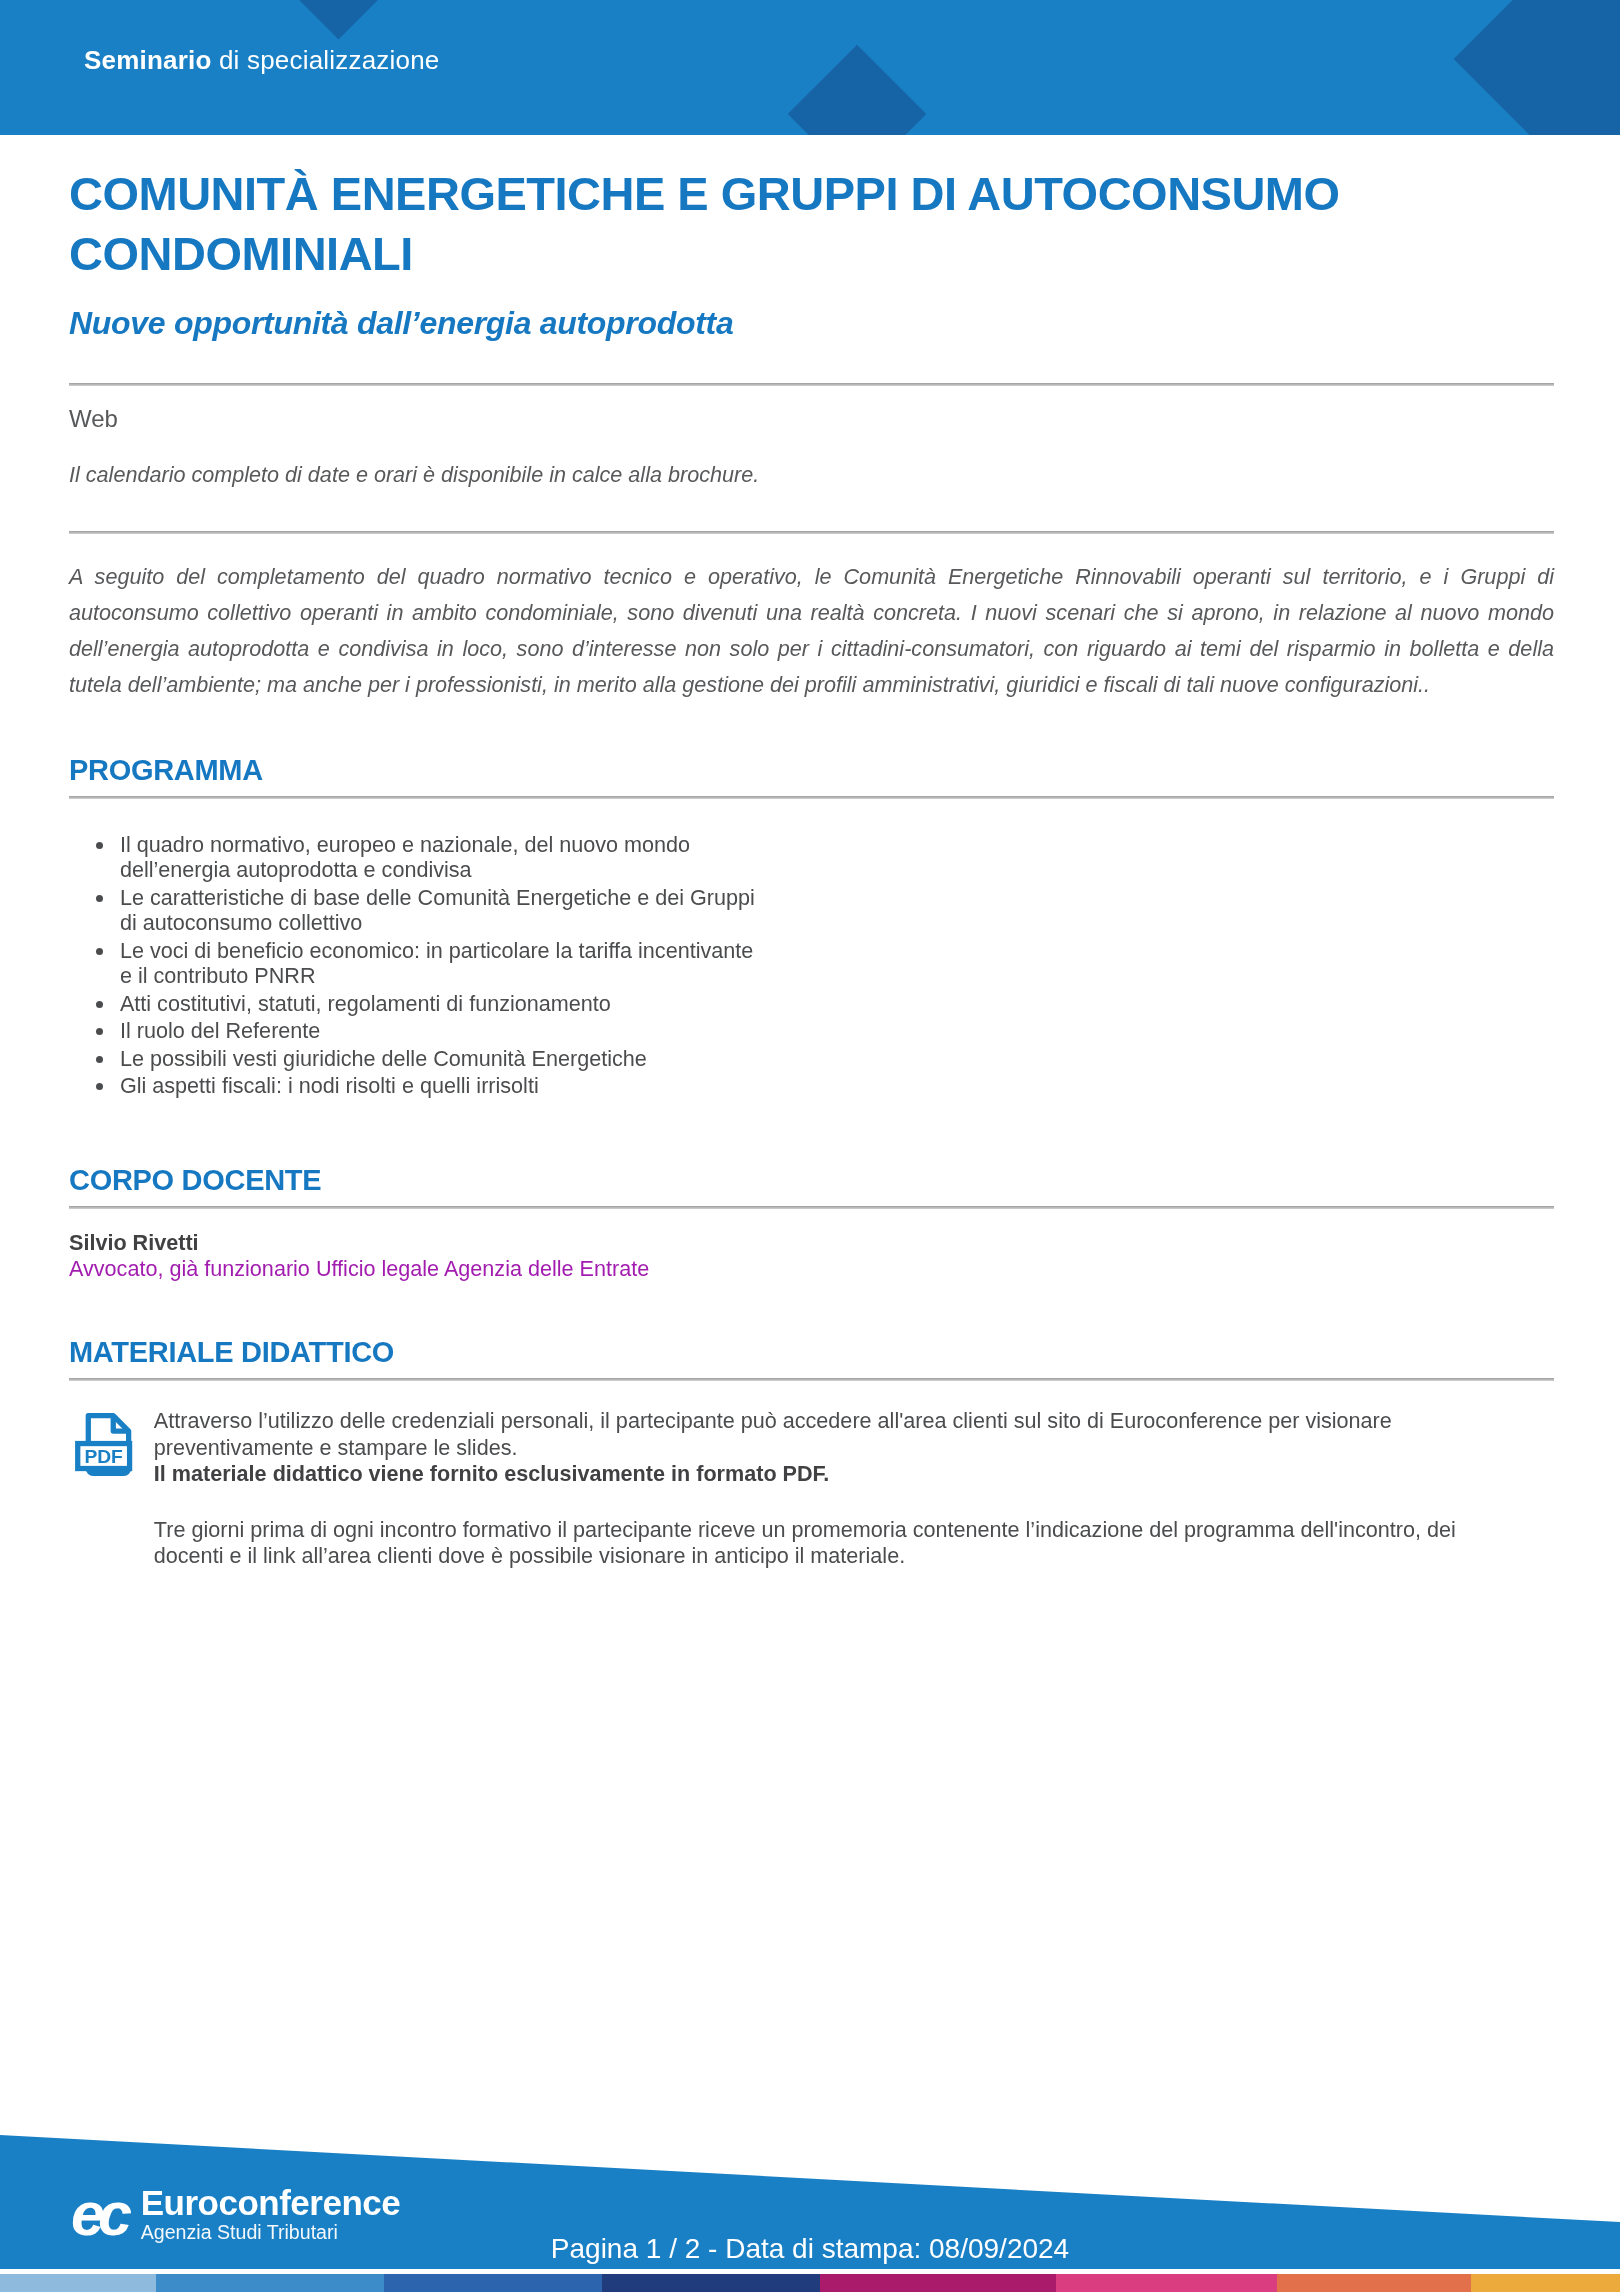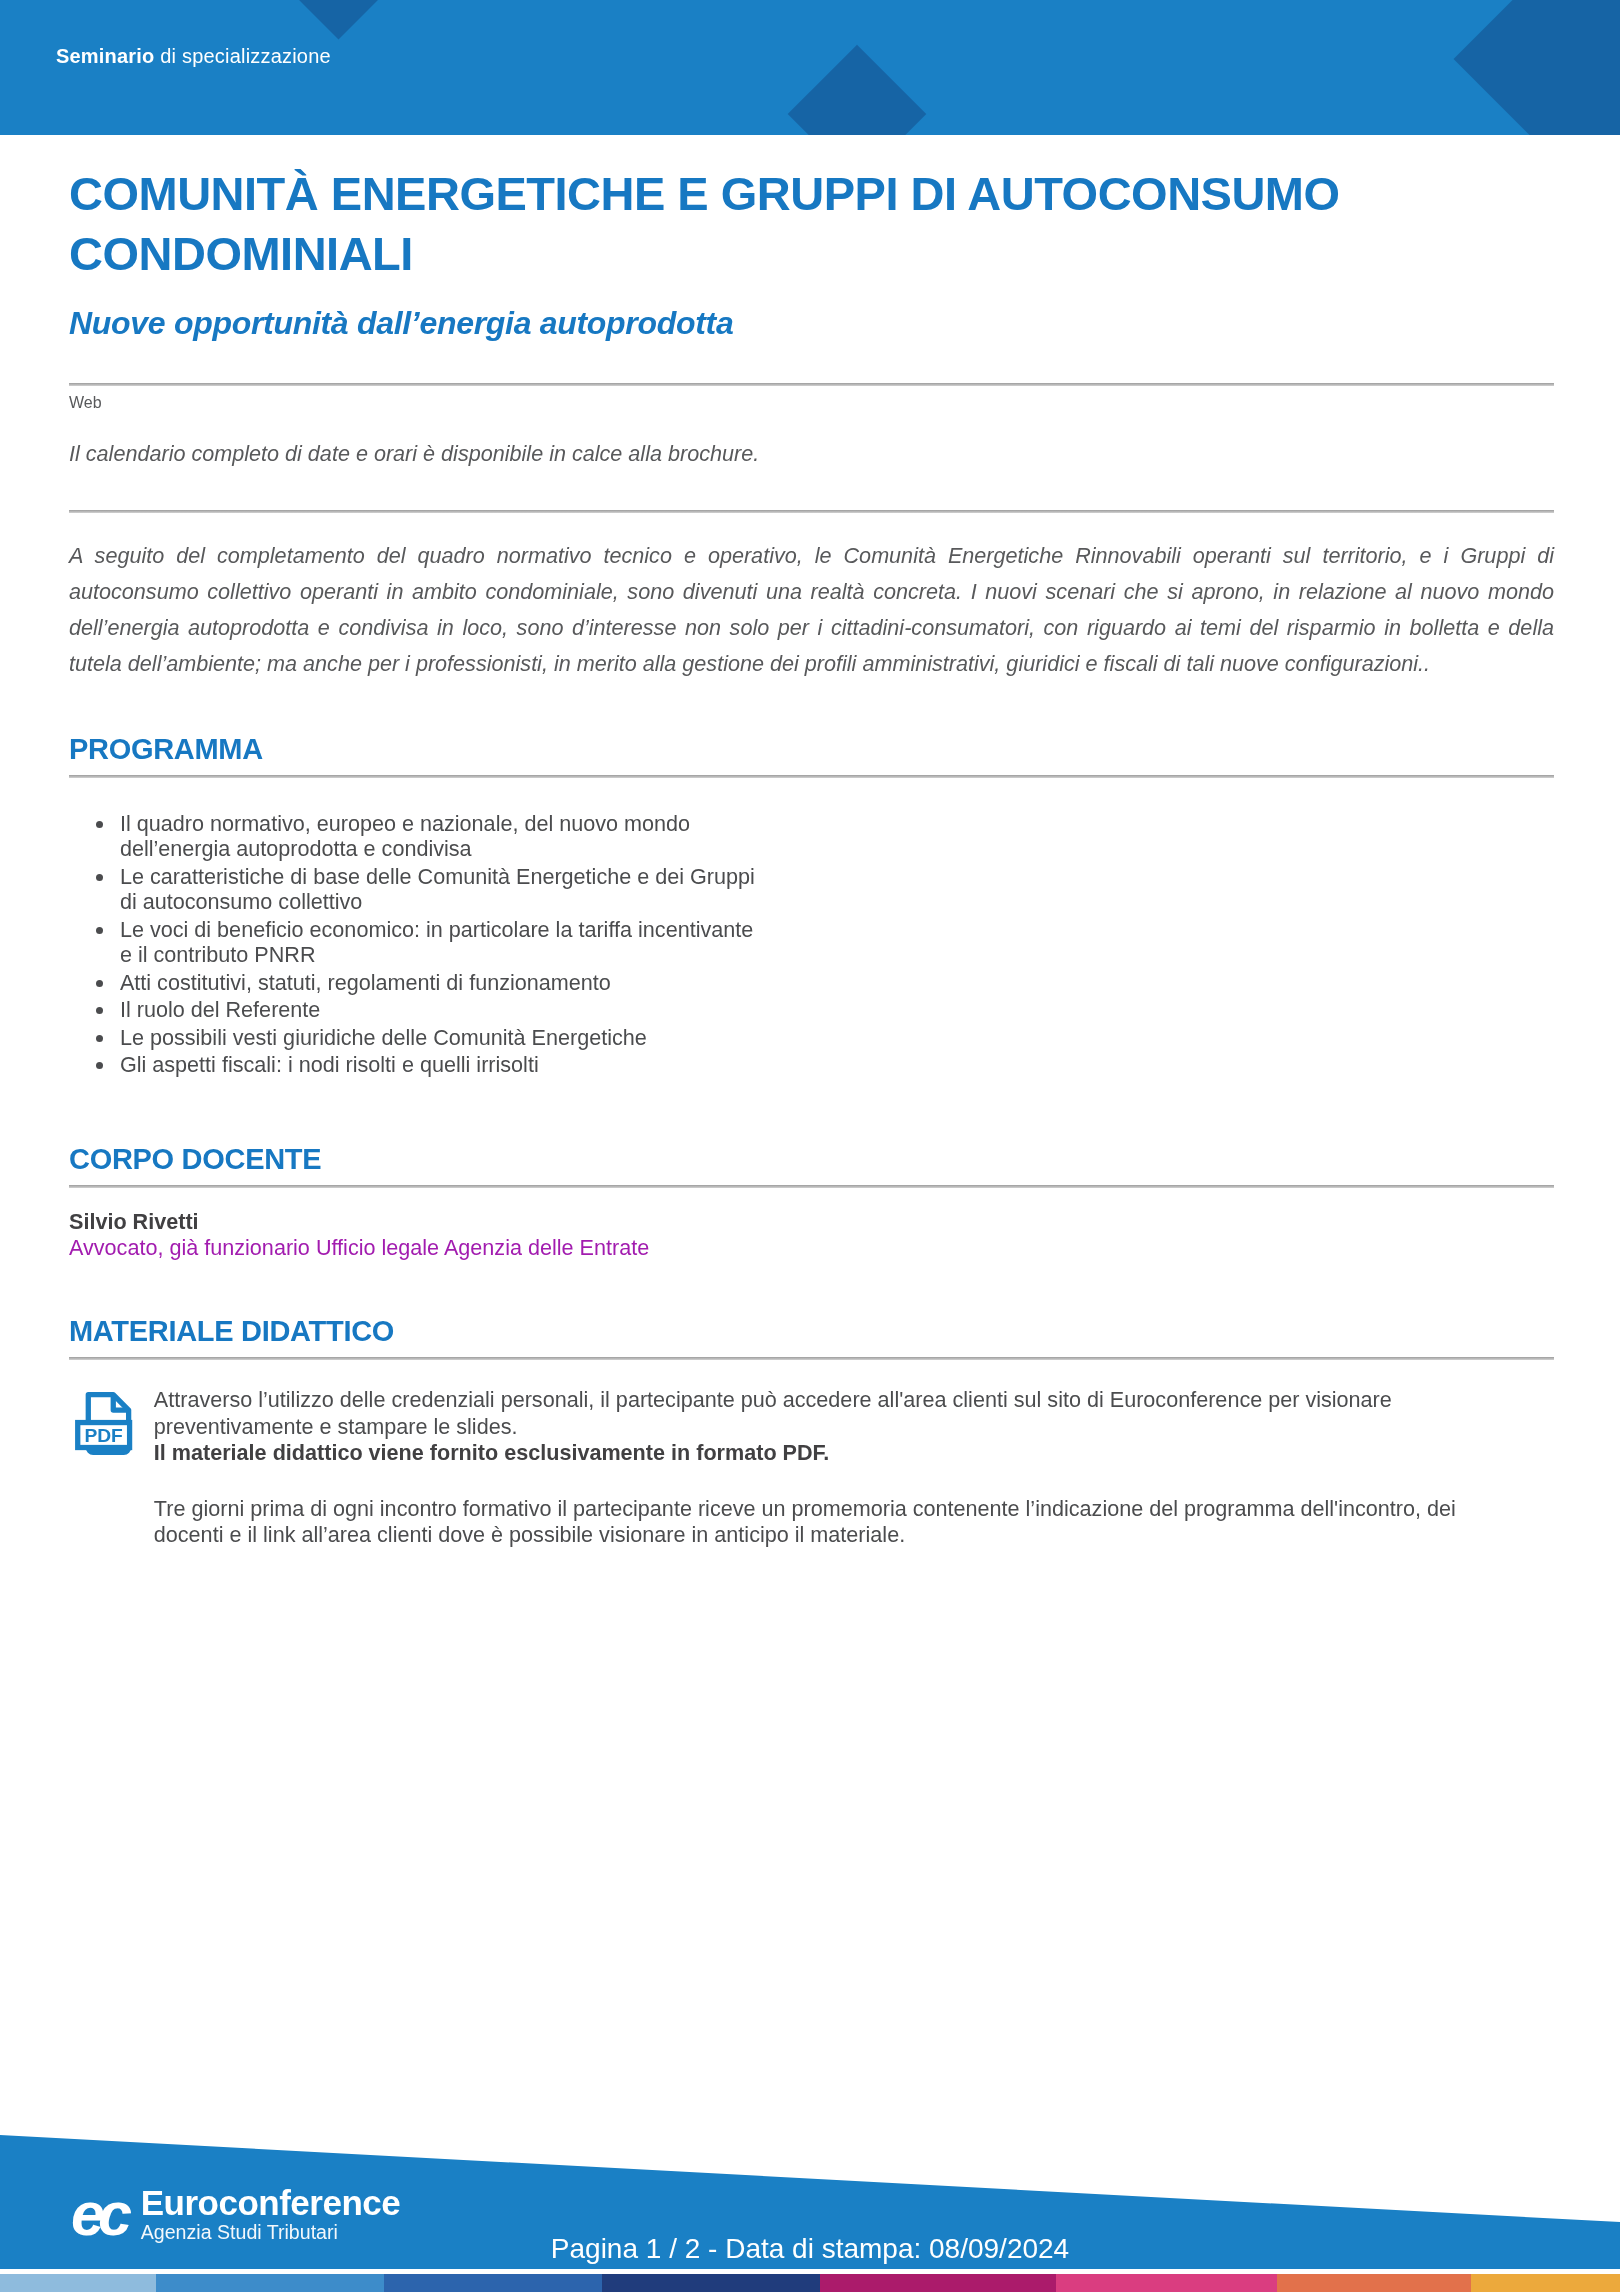--- a/index.html
+++ b/index.html
@@ -17,22 +17,22 @@
     background: #1a80c5; overflow: hidden;
   }
   .diamond {
     position: absolute; background: rgba(16, 62, 122, 0.42);
     transform: rotate(45deg);
   }
   .diamond.d1 { width: 65px; height: 65px; left: 306px; top: -39px; }
   .diamond.d2 { width: 98px; height: 98px; left: 808px; top: 65px; }
   .diamond.d3 { width: 176px; height: 176px; left: 1490px; top: -29px; }
   .brand-line {
-    position: absolute; left: 56px; top: 45px;
-    color: #ffffff; font-size: 20px; letter-spacing: 0.2px;
+    position: absolute; left: 84px; top: 45px;
+    color: #ffffff; font-size: 26px; letter-spacing: 0.2px;
   }
   .brand-line .bold { font-weight: bold; }
 
   
   .content {
     position: absolute; left: 69px; top: 135px; width: 1485px;
   }
   .doc-title {
     margin-top: 29px; width: 1460px;
     color: #1778c2; font-size: 47px; font-weight: bold;
@@ -46,21 +46,21 @@
 
   .section-heading {
     color: #1778c2; font-size: 29px; font-weight: bold; letter-spacing: -0.3px;
   }
   .rule {
     margin-top: 8.8px; height: 2.9px; width: 100%;
     background: linear-gradient(to bottom, #9d9d9d, #d2d2d2);
   }
 
   .sec-sedi { margin-top: 41px; }
-  .plain-text { margin-top: 8px; color: #58595b; font-size: 16px; }
+  .plain-text { margin-top: 19px; color: #58595b; font-size: 24px; }
   .note-italic { margin-top: 29px; color: #58595b; font-size: 21.6px; font-style: italic; }
 
   .sec-pres { margin-top: 43px; }
   .pres-body {
     margin-top: 25.5px; color: #58595b; font-size: 21.6px; font-style: italic;
     line-height: 36px; text-align: justify;
   }
 
   .sec-prog { margin-top: 51px; }
   .prog-list {

